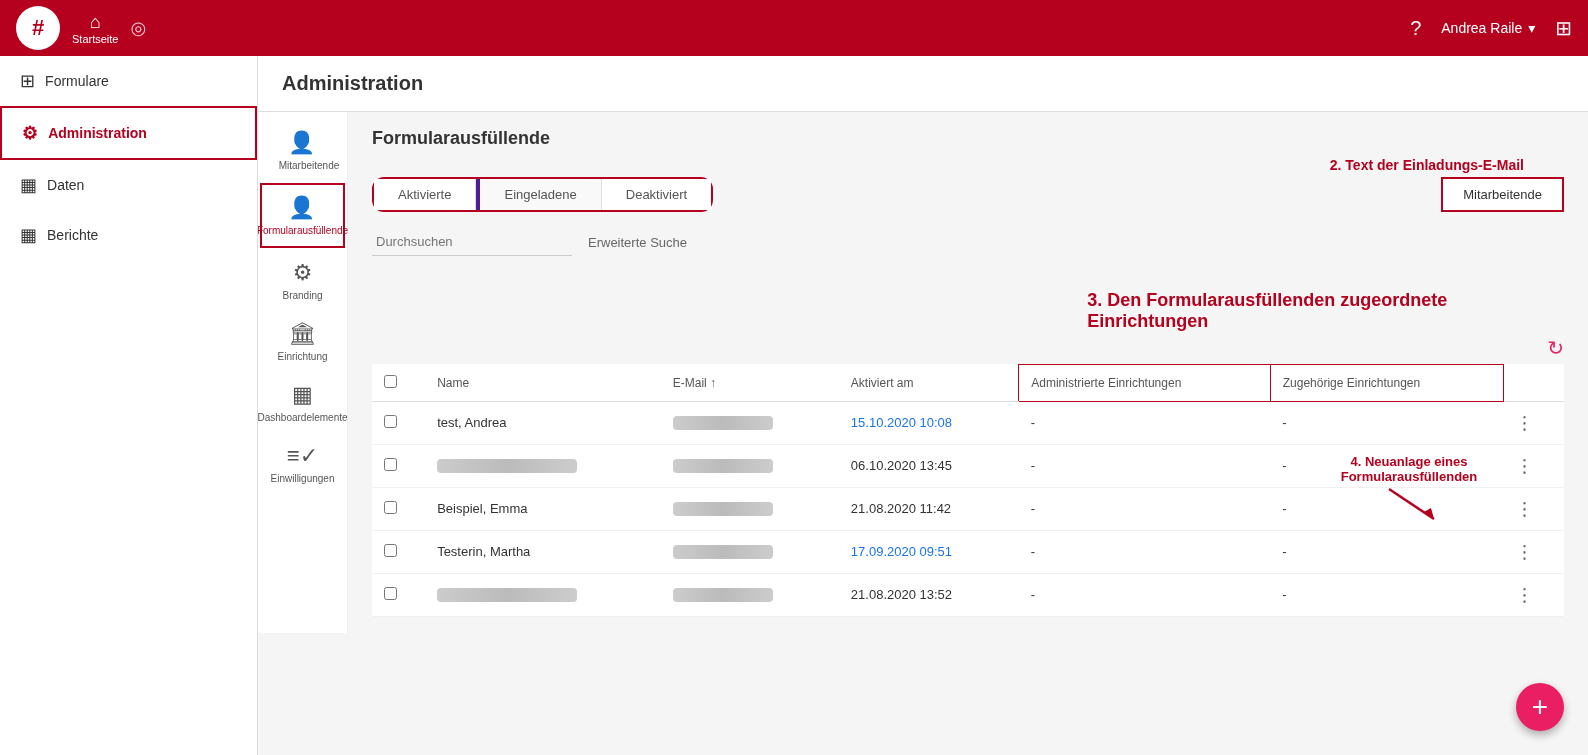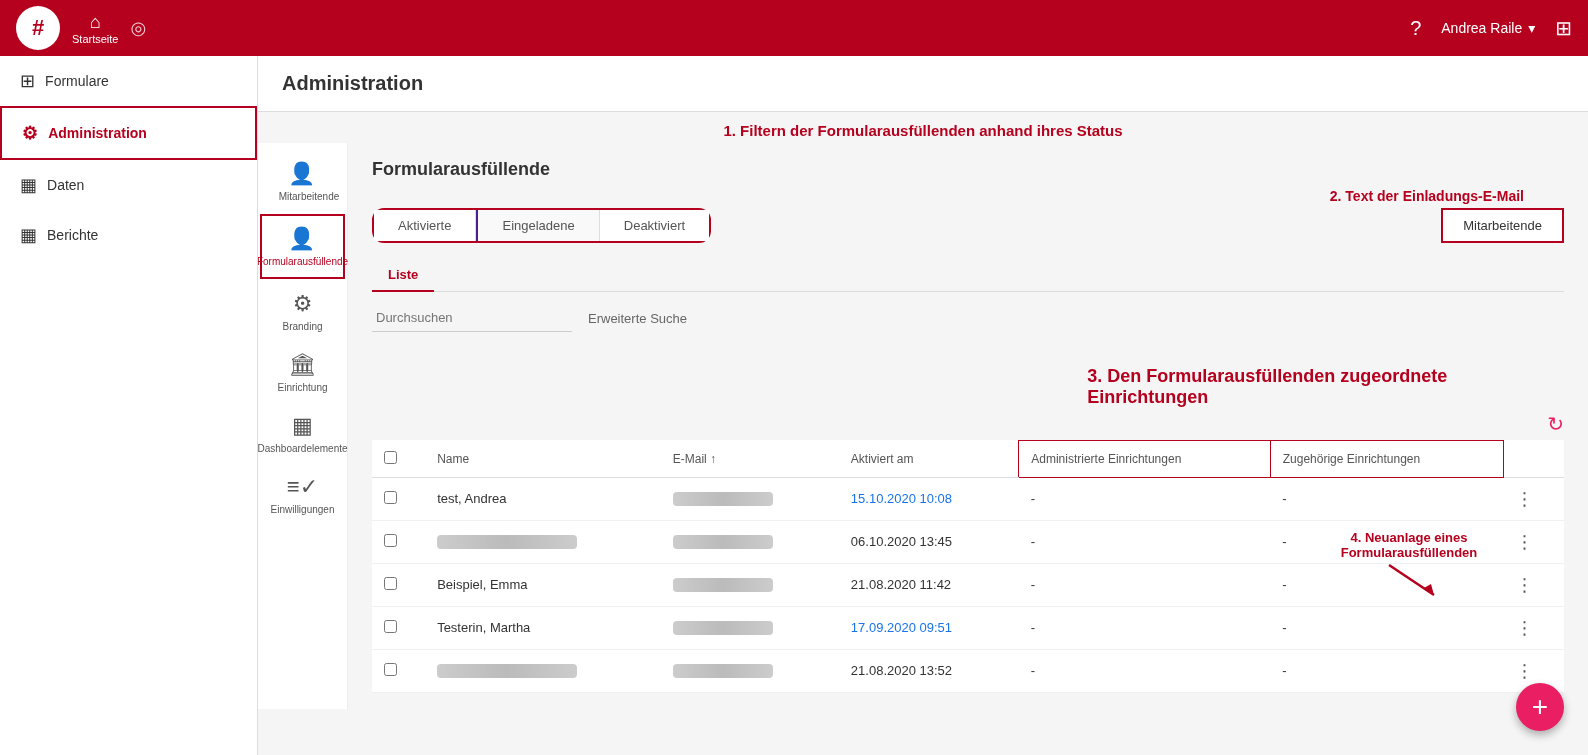--- a/index.html
+++ b/index.html
@@ -276,23 +276,20 @@
       <span>Berichte</span>
     </div>
   </div>
 
   <div class="main">
 
     <div class="page-header">
       <span>Administration</span>
     </div>
 
-    <div class="annotation-1">
-      <span>1. Filtern der Formularausfüllenden anhand ihres Status</span>
-    </div>
 
     <div class="content-layout">
 
       <div class="content-sidebar">
         <div class="content-sidebar-item">
           <span class="cs-icon">👤</span>
           <span style="text-align:center;margin-left:13px;">Mitarbeitende</span>
         </div>
         <div class="content-sidebar-item active" style="border: 2px solid #b5001e; margin: 2px;">
           <span class="cs-icon" style="color:#b5001e;">👤</span>
@@ -324,41 +321,36 @@
           <div class="annotation-2-wrapper">
             <span class="annotation-2">2. Text der Einladungs-E-Mail</span>
           </div>
 
           <div class="tabs-container">
 
             <div style="border: 2px solid #b5001e; display:inline-flex; border-radius:12px;">
               <div class="tab">
                 <span>Aktivierte</span>
               </div>
-              <div class="tab active" style="border-left:2px solid #4c1d95; border-right:1px solid #ddd;">
+              <div class="tab active" style="border-left:4px solid #4c1d95; border-right:1px solid #ddd;">
                 <span>Eingeladene</span>
               </div>
               <div class="tab">
                 <span>Deaktiviert</span>
               </div>
             </div>
 
             <div style="flex:1;"></div>
 
             <div style="border: 2px solid #b5001e; padding: 8px 20px; cursor:pointer; background:white;">
               <span>Mitarbeitende</span>
             </div>
           </div>
         </div>
 
-        <div class="sub-tabs">
-          <div class="sub-tab active">
-            <span>Liste</span>
-          </div>
-        </div>
 
         <div class="search-row">
           <input class="search-input" type="text" placeholder="Durchsuchen" style="">
           <span class="advanced-search">Erweiterte Suche</span>
         </div>
 
         <div class="annotation-3">
           <span>3. Den Formularausfüllenden zugeordnete Einrichtungen</span>
         </div>
 

